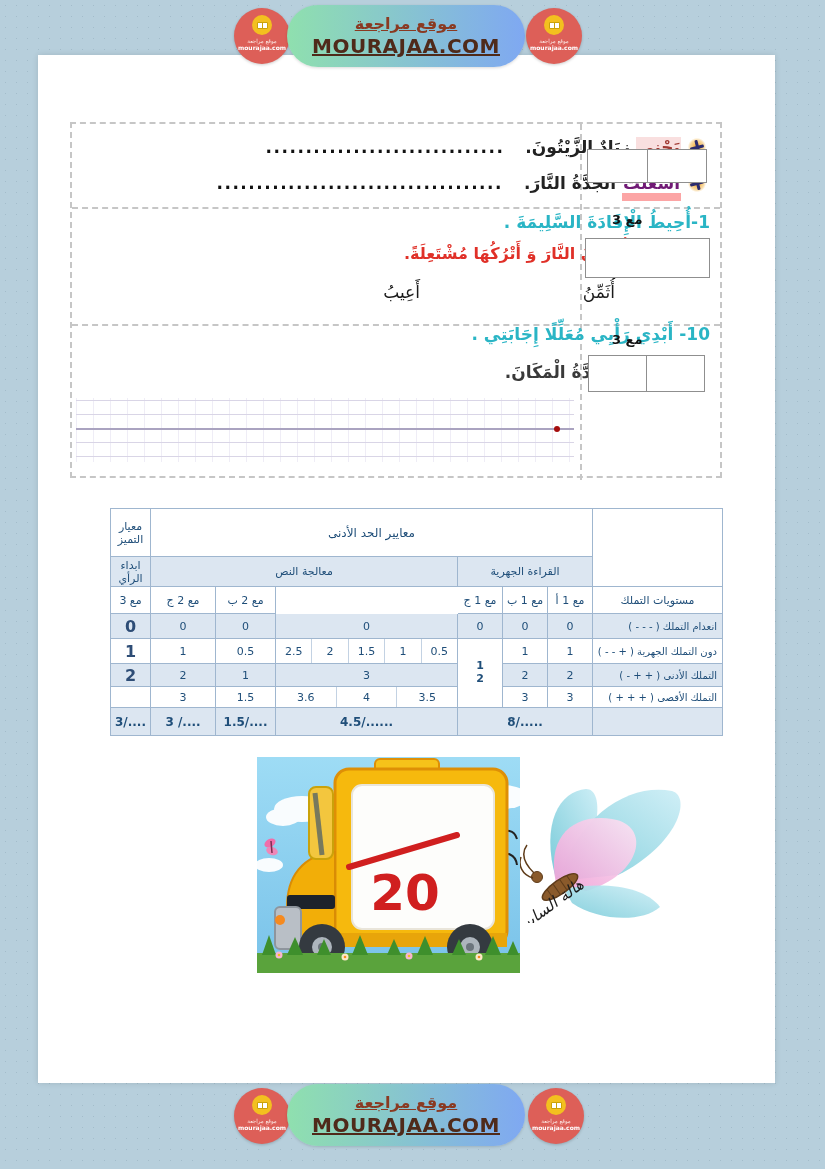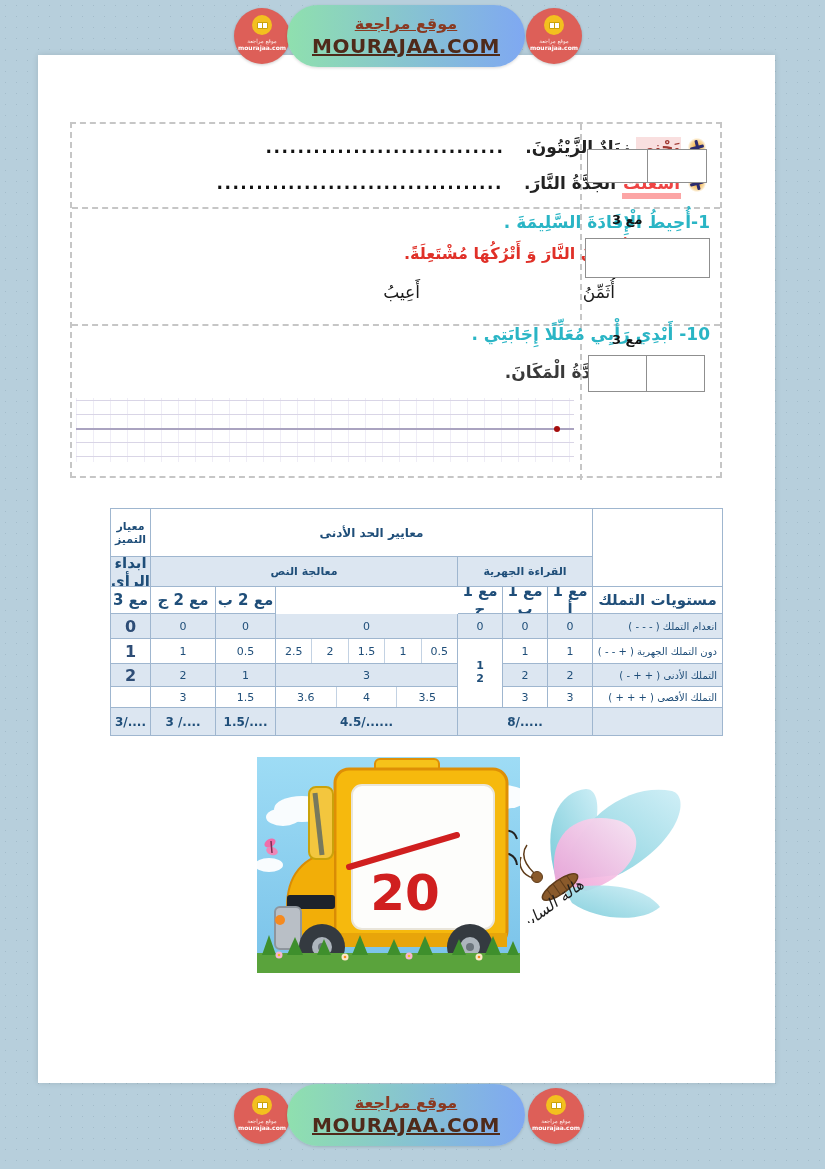--- a/index.html
+++ b/index.html
@@ -32,21 +32,21 @@
     border:1px solid #caa20a;border-radius:1px}
   .logo-ar{font-size:5.5px;color:#fce8e4;margin-top:3px;direction:rtl}
   .logo-en{font-size:6px;color:#fff;font-weight:bold}
   
   .qtable{position:absolute;left:70px;top:122px;width:652px;height:356px;border:2px dashed #c6c6c6;background:#fff}
   .hline{position:absolute;left:0;width:100%;border-top:2px dashed #c6c6c6}
   .vline{position:absolute;border-left:2px dashed #c6c6c6}
   .sent{position:absolute;right:14px;direction:rtl;display:flex;align-items:center;gap:7px;
     font-size:17px;font-weight:bold;color:#222;white-space:nowrap}
   .uword1{color:#a03a33;background:rgba(235,140,140,.28);border-bottom:2px solid #c0504d;padding:0 1px}
-  .uword2{color:#ef4444;border-bottom:6px solid #fca5a5;padding:0 1px}
+  .uword2{color:#701a75;border-bottom:8px solid #fca5a5;padding:0 1px}
   .dots{letter-spacing:1.5px;font-weight:bold;margin-right:14px;color:#111}
   .bullet{width:18px;height:18px;position:relative;flex:0 0 auto;
     background:radial-gradient(circle,#f5a623 0%,#f8dba8 55%,rgba(248,219,168,0) 72%)}
   .bullet::before,.bullet::after{content:"";position:absolute;background:#2b2b6e;border-radius:1px}
   .bullet::before{left:8px;top:2px;width:3px;height:14px;transform:rotate(-14deg)}
   .bullet::after{left:2px;top:8px;width:14px;height:3px;transform:rotate(-14deg)}
   .qtitle{position:absolute;right:10px;direction:rtl;font-size:17px;font-weight:bold;color:var(--accent-teal);white-space:nowrap}
   .qred{position:absolute;direction:rtl;font-size:16px;font-weight:bold;color:var(--warn-red);white-space:nowrap}
   .qopt{position:absolute;direction:rtl;font-size:17px;font-weight:normal;color:#1b1b1b}
   .qstate{position:absolute;direction:rtl;font-size:17px;font-weight:bold;color:#3a3a3a;white-space:nowrap}
@@ -62,22 +62,22 @@
   .reddot{position:absolute;width:6px;height:6px;border-radius:50%;background:#a50d0d}
   
   .rubric{position:absolute;left:110px;top:508px;display:grid;
     grid-template-columns:40px 65px 60px 182px 45px 45px 45px 130px;
     grid-template-rows:48px 30px 27px 25px 25px 23px 21px 28px;
     border-top:1px solid #9fb6cf;border-left:1px solid #9fb6cf;
     color:var(--table-navy);font-size:11px;background:#fff}
   .rc{border-right:1px solid #9fb6cf;border-bottom:1px solid #9fb6cf;
     display:flex;align-items:center;justify-content:center;text-align:center;overflow:hidden}
   .sh{background:var(--table-shade)}
-  .hdr{font-weight:bold;direction:rtl;font-size:11px}
-  .hdr2{font-size:15px}
+  .hdr{font-weight:normal;direction:rtl;font-size:11px}
+  .hdr2{font-size:11px}
   .bignum{font-size:16px;font-weight:bold;color:#2e4d76}
   .rlabel{direction:rtl;justify-content:flex-start;padding-right:5px;font-size:10px;white-space:nowrap}
   .tot{direction:ltr;font-weight:bold;font-size:12px}
   .sub{display:flex;width:100%;height:100%}
   .sub span{flex:1;display:flex;align-items:center;justify-content:center}
   .sub span + span{border-left:1px solid #c3d2e3}
   .stack{display:flex;flex-direction:column;line-height:1.15;font-weight:bold}
 </style>
 </head>
 <body>

